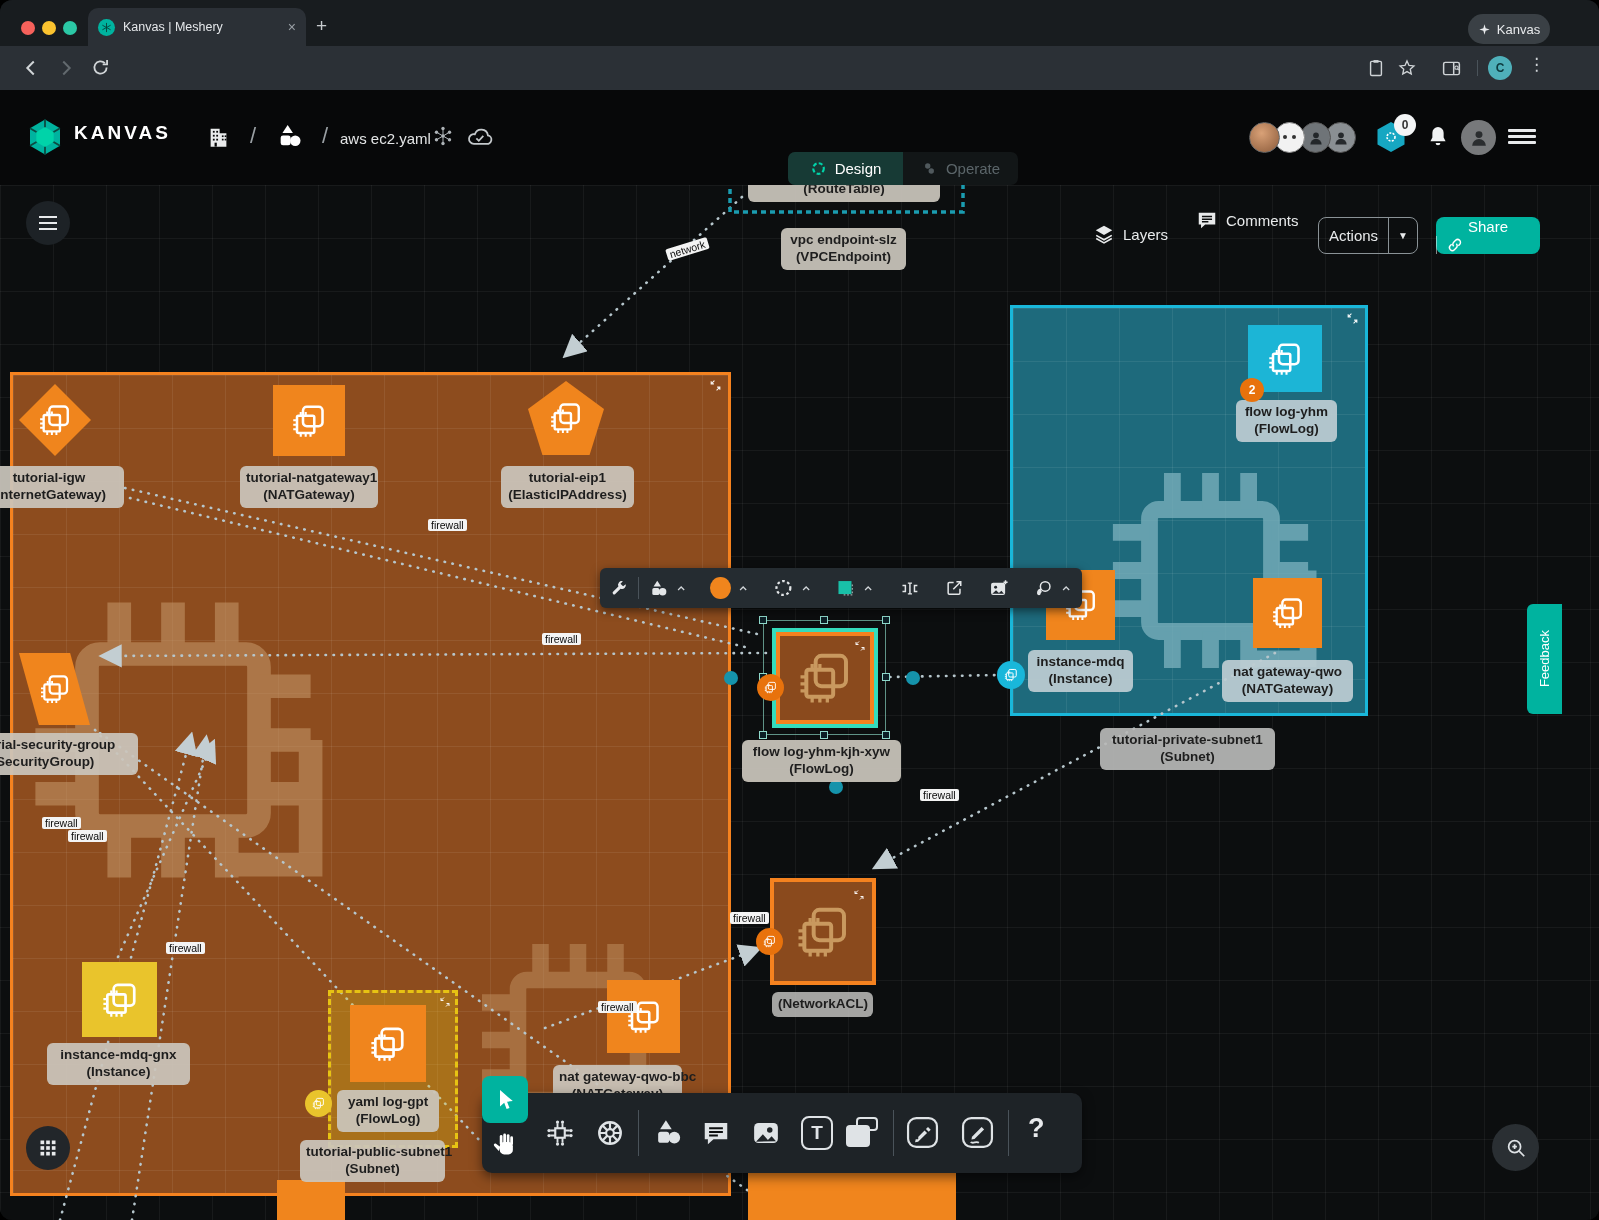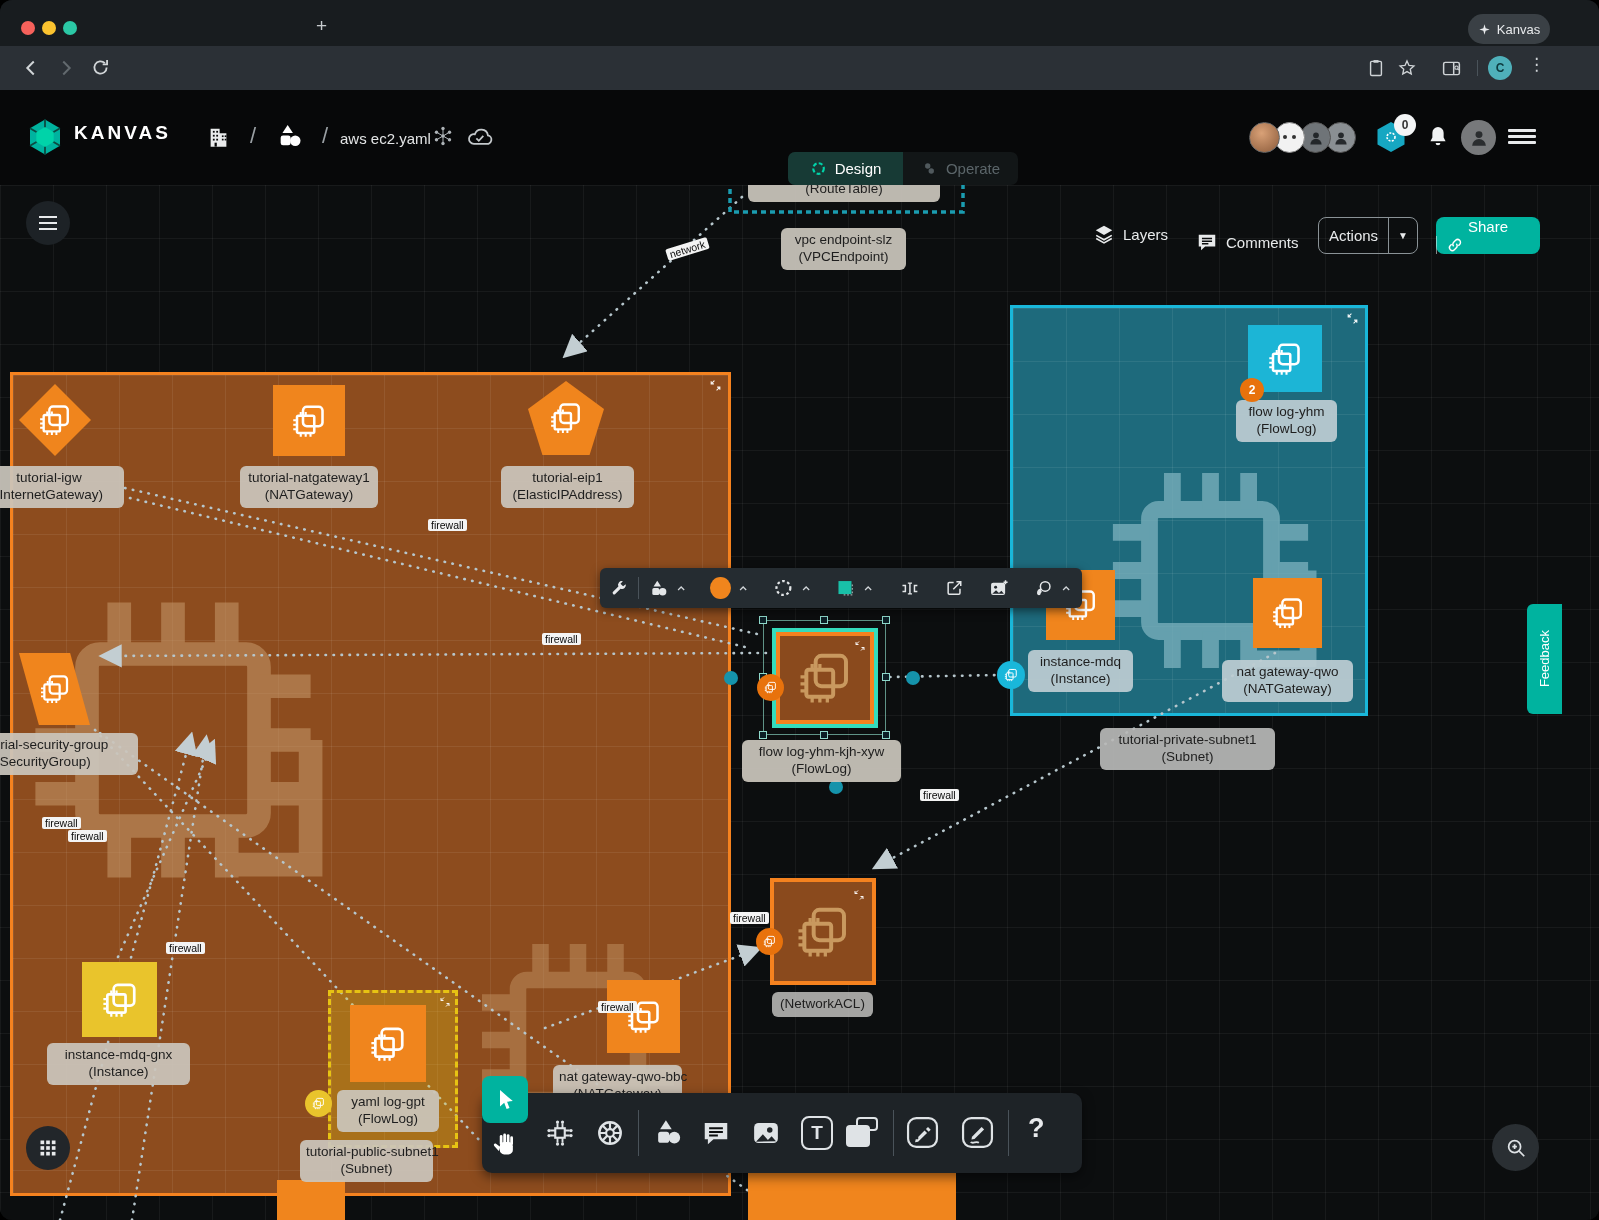--- a/index.html
+++ b/index.html
@@ -26,21 +26,21 @@
   .modeon{background:#173a35;color:#fff;}
   .modeoff{color:#5b6569;}
   
   #canvas{position:absolute;left:0;top:185px;width:1599px;height:1035px;background-color:#0c0e0f;
     background-image:linear-gradient(rgba(255,255,255,.05) 1px,transparent 1px),linear-gradient(90deg,rgba(255,255,255,.05) 1px,transparent 1px);
     background-size:53px 53px;overflow:hidden;}
   .subnet{position:absolute;overflow:hidden;
     background-image:linear-gradient(rgba(255,255,255,.07) 1px,transparent 1px),linear-gradient(90deg,rgba(255,255,255,.07) 1px,transparent 1px);
     background-size:53px 53px;}
   .nlabel{position:absolute;background:rgba(202,197,187,.93);color:#1e1e1e;font-size:13.5px;line-height:1.25;text-align:center;border-radius:6px;padding:4px 6px;z-index:4;}
-  .nlabel span{display:block;white-space:nowrap;}
+  .nlabel span{display:block;white-space:nowrap;font-weight:bold;}
   .elabel{position:absolute;background:#f4f4f4;color:#0a0a0a;font-size:10.5px;line-height:1.15;padding:0 3px;border-radius:2px;z-index:4;white-space:nowrap;}
   .node{position:absolute;display:flex;align-items:center;justify-content:center;z-index:3;}
   .badge{position:absolute;width:27px;height:27px;border-radius:50%;display:flex;align-items:center;justify-content:center;z-index:5;color:#fff;}
   .handle{position:absolute;width:8px;height:8px;background:#0c1f26;border:1.5px solid #8fd9cb;z-index:5;}
   .tealdot{position:absolute;width:14px;height:14px;border-radius:50%;background:#1593ab;z-index:4;}
   .ctrltxt{color:#e8eaeb;font-size:15px;}
   .toolbtn{display:flex;align-items:center;justify-content:center;}
   .divv{width:1px;background:#4a535a;}
   #fedge{position:absolute;z-index:2;pointer-events:none;}
   .collapse{position:absolute;z-index:5;opacity:.95;}
@@ -246,20 +246,29 @@
     </symbol>
   </defs>
 </svg>
 
 <div id="win">
 
   <div id="tabstrip">
     <div class="abs circ" style="left:21px;top:21px;width:14px;height:14px;background:#f6615b;"></div>
     <div class="abs circ" style="left:42px;top:21px;width:14px;height:14px;background:#fbc32f;"></div>
     <div class="abs circ" style="left:63px;top:21px;width:14px;height:14px;background:#2bc8a5;"></div>
+    <div class="tab">
+      <div class="circ" style="width:17px;height:17px;background:#00b39f;flex:0 0 auto;display:flex;align-items:center;justify-content:center;">
+        <svg class="ic" width="11" height="11" viewBox="0 0 24 24">
+            <path d="M12 2v20M3 7l18 10M21 7L3 17" stroke="#06433b" stroke-width="2" fill="none"></path>
+          </svg>
+      </div>
+      <span class="tabtitle">Kanvas | Meshery</span>
+      <span style="color:#9aa0a6;font-size:14px;">×</span>
+    </div>
     <div class="abs" style="left:316px;top:16px;color:#c7cbce;font-size:19px;line-height:1;">+</div>
     <div class="gemini">
       <svg class="ic" width="13" height="13" style="color:#e8eaec">
           <use href="#spark"></use>
         </svg>
       <span>Kanvas</span>
     </div>
   </div>
 
   <div id="urlrow">
@@ -424,21 +433,21 @@
         <div style="height:2px;background:#e8eaec;margin:4px 0;"></div>
       </div>
     </div>
 
     <div class="abs" style="left:1093px;top:38px;display:flex;align-items:center;gap:8px;z-index:6;">
       <svg class="ic" width="22" height="22" style="color:#e8eaeb">
           <use href="#layers"></use>
         </svg>
       <span class="ctrltxt">Layers</span>
     </div>
-    <div class="abs" style="left:1196px;top:46px;display:flex;align-items:center;gap:8px;z-index:6;">
+    <div class="abs" style="left:1196px;top:24px;display:flex;align-items:center;gap:8px;z-index:6;">
       <svg class="ic" width="22" height="22" style="color:#e8eaeb">
           <use href="#comment"></use>
         </svg>
       <span class="ctrltxt">Comments</span>
     </div>
     <div class="abs" style="left:1318px;top:32px;width:100px;height:37px;border:1px solid #8a9296;border-radius:8px;display:flex;z-index:6;">
       <div style="flex:1;display:flex;align-items:center;justify-content:center;">
           <span class="ctrltxt">Actions</span>
         </div>
       <div style="width:29px;border-left:1px solid #8a9296;display:flex;align-items:center;justify-content:center;color:#e8eaeb;font-size:10px;">▼</div>
@@ -524,21 +533,21 @@
     </div>
     <div class="badge" style="left:305px;top:905px;background:#e9c42c;">
       <svg class="ic" width="13" height="13" style="color:#fff">
           <use href="#chip"></use>
         </svg>
     </div>
     <div class="nlabel" style="left:337px;top:905px;width:102px;">
       <span>yaml log-gpt</span>
         <span>(FlowLog)</span>
     </div>
-    <div class="nlabel" style="left:300px;top:955px;width:133px;">
+    <div class="nlabel" style="left:300px;top:955px;width:145px;">
       <span>tutorial-public-subnet1</span>
         <span>(Subnet)</span>
     </div>
 
     <div class="node" style="left:607px;top:795px;width:73px;height:73px;background:#f0851d;">
       <svg class="ic" width="36" height="36" style="color:#fff">
           <use href="#chip"></use>
         </svg>
     </div>
     <div class="nlabel" style="left:553px;top:880px;width:129px;">

